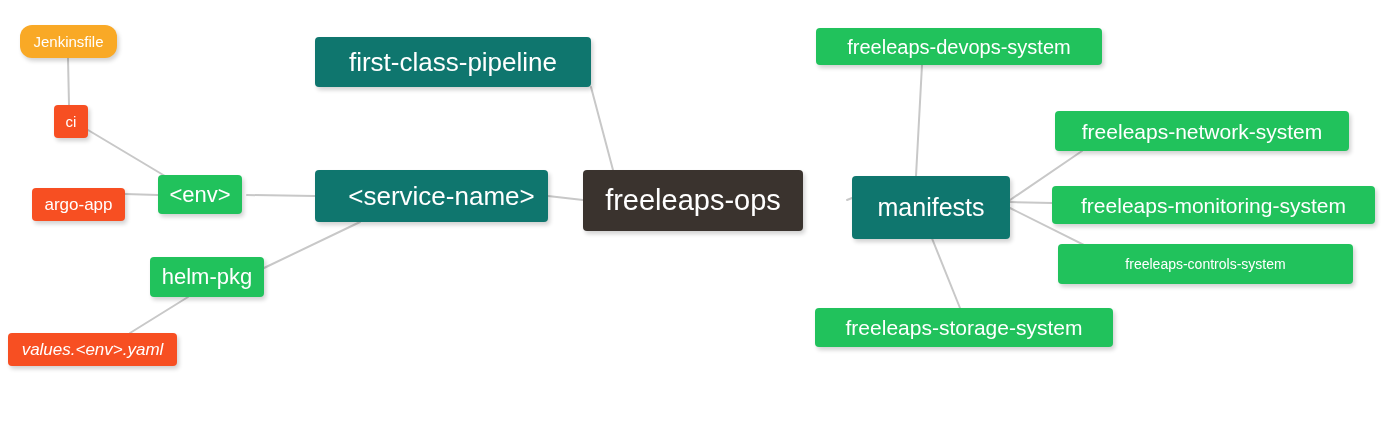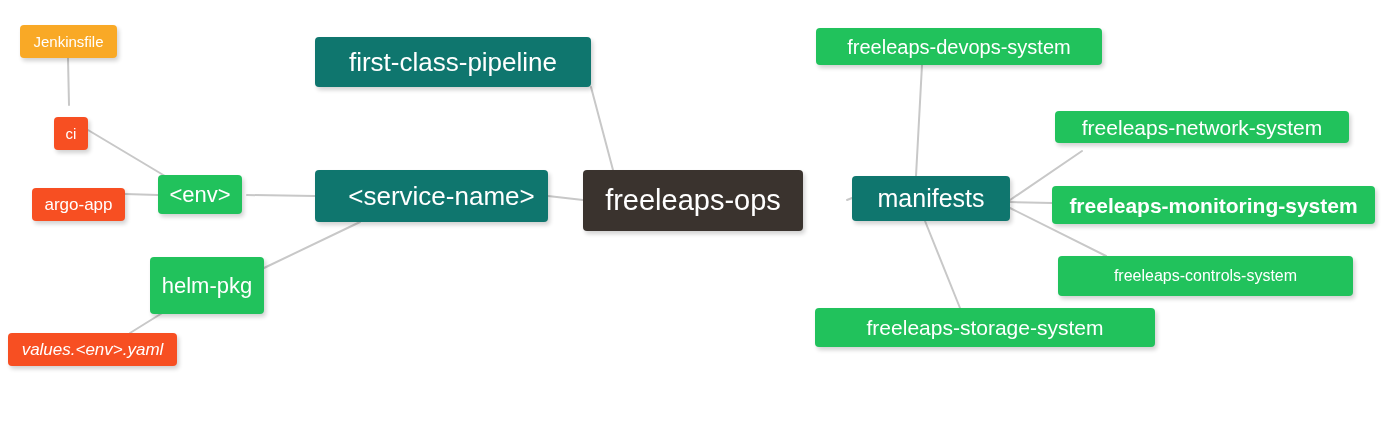--- a/index.html
+++ b/index.html
@@ -62,27 +62,27 @@
       <line x1="188" y1="297" x2="130" y2="333" stroke="#c8c8c8" stroke-width="2" stroke-linecap="round"></line>
       <line x1="916" y1="176" x2="922" y2="65" stroke="#c8c8c8" stroke-width="2" stroke-linecap="round"></line>
       <line x1="1010" y1="200" x2="1082" y2="151" stroke="#c8c8c8" stroke-width="2" stroke-linecap="round"></line>
       <line x1="1010" y1="202" x2="1052" y2="203" stroke="#c8c8c8" stroke-width="2" stroke-linecap="round"></line>
       <line x1="1010" y1="208" x2="1106" y2="256" stroke="#c8c8c8" stroke-width="2" stroke-linecap="round"></line>
       <line x1="925" y1="221" x2="960" y2="308" stroke="#c8c8c8" stroke-width="2" stroke-linecap="round"></line>
     </svg>
   <div id="node-layer">
       <div class="node n-root" style="left: 583px; top: 170px; width: 220px; height: 61px; font-size: 29px;">freeleaps-ops</div>
       <div class="node n-blue" style="left: 315px; top: 170px; width: 233px; height: 52px; font-size: 26px; padding-left: 30px;">&lt;service-name&gt;</div>
-      <div class="node n-blue" style="left: 852px; top: 176px; width: 158px; height: 45px; font-size: 25px;">manifests</div>
+      <div class="node n-blue" style="left: 852px; top: 176px; width: 158px; height: 63px; font-size: 25px;">manifests</div>
       <div class="node n-blue" style="left: 315px; top: 37px; width: 276px; height: 50px; font-size: 26px;">first-class-pipeline</div>
       <div class="node n-green" style="left: 158px; top: 175px; width: 84px; height: 39px; font-size: 22px;">&lt;env&gt;</div>
-      <div class="node n-green" style="left: 150px; top: 257px; width: 114px; height: 57px; font-size: 22px;">helm-pkg</div>
-      <div class="node n-red" style="left: 54px; top: 105px; width: 34px; height: 33px; font-size: 15px; margin-top: 12px;">ci</div>
+      <div class="node n-green" style="left: 150px; top: 257px; width: 114px; height: 40px; font-size: 22px;">helm-pkg</div>
+      <div class="node n-red" style="left: 54px; top: 105px; width: 34px; height: 33px; font-size: 15px;">ci</div>
       <div class="node n-red" style="left: 32px; top: 188px; width: 93px; height: 33px; font-size: 17px;">argo-app</div>
       <div class="node n-red" style="left: 8px; top: 333px; width: 169px; height: 33px; font-size: 17px; font-style: italic;">values.&lt;env&gt;.yaml</div>
-      <div class="node n-orange" style="left: 20px; top: 25px; width: 97px; height: 33px; font-size: 15px;">Jenkinsfile</div>
+      <div class="node n-orange" style="left: 20px; top: 25px; width: 97px; height: 33px; font-size: 15px; border-radius: 12px;">Jenkinsfile</div>
       <div class="node n-green" style="left: 800px; top: 28px; width: 286px; height: 37px; font-size: 20px; margin-left: 16px;">freeleaps-devops-system</div>
-      <div class="node n-green" style="left: 1055px; top: 111px; width: 294px; height: 32px; font-size: 21px;">freeleaps-network-system</div>
-      <div class="node n-green" style="left: 1052px; top: 186px; width: 323px; height: 38px; font-size: 21px; font-weight: bold;">freeleaps-monitoring-system</div>
-      <div class="node n-green" style="left: 1058px; top: 256px; width: 295px; height: 40px; font-size: 16px;">freeleaps-controls-system</div>
-      <div class="node n-green" style="left: 815px; top: 308px; width: 340px; height: 39px; font-size: 21px;">freeleaps-storage-system</div>
+      <div class="node n-green" style="left: 1055px; top: 111px; width: 294px; height: 40px; font-size: 21px;">freeleaps-network-system</div>
+      <div class="node n-green" style="left: 1052px; top: 186px; width: 323px; height: 38px; font-size: 21px;">freeleaps-monitoring-system</div>
+      <div class="node n-green" style="left: 1058px; top: 244px; width: 295px; height: 40px; font-size: 14px;">freeleaps-controls-system</div>
+      <div class="node n-green" style="left: 815px; top: 308px; width: 298px; height: 39px; font-size: 21px;">freeleaps-storage-system</div>
     </div>
 </div>
 
 </body></html>

